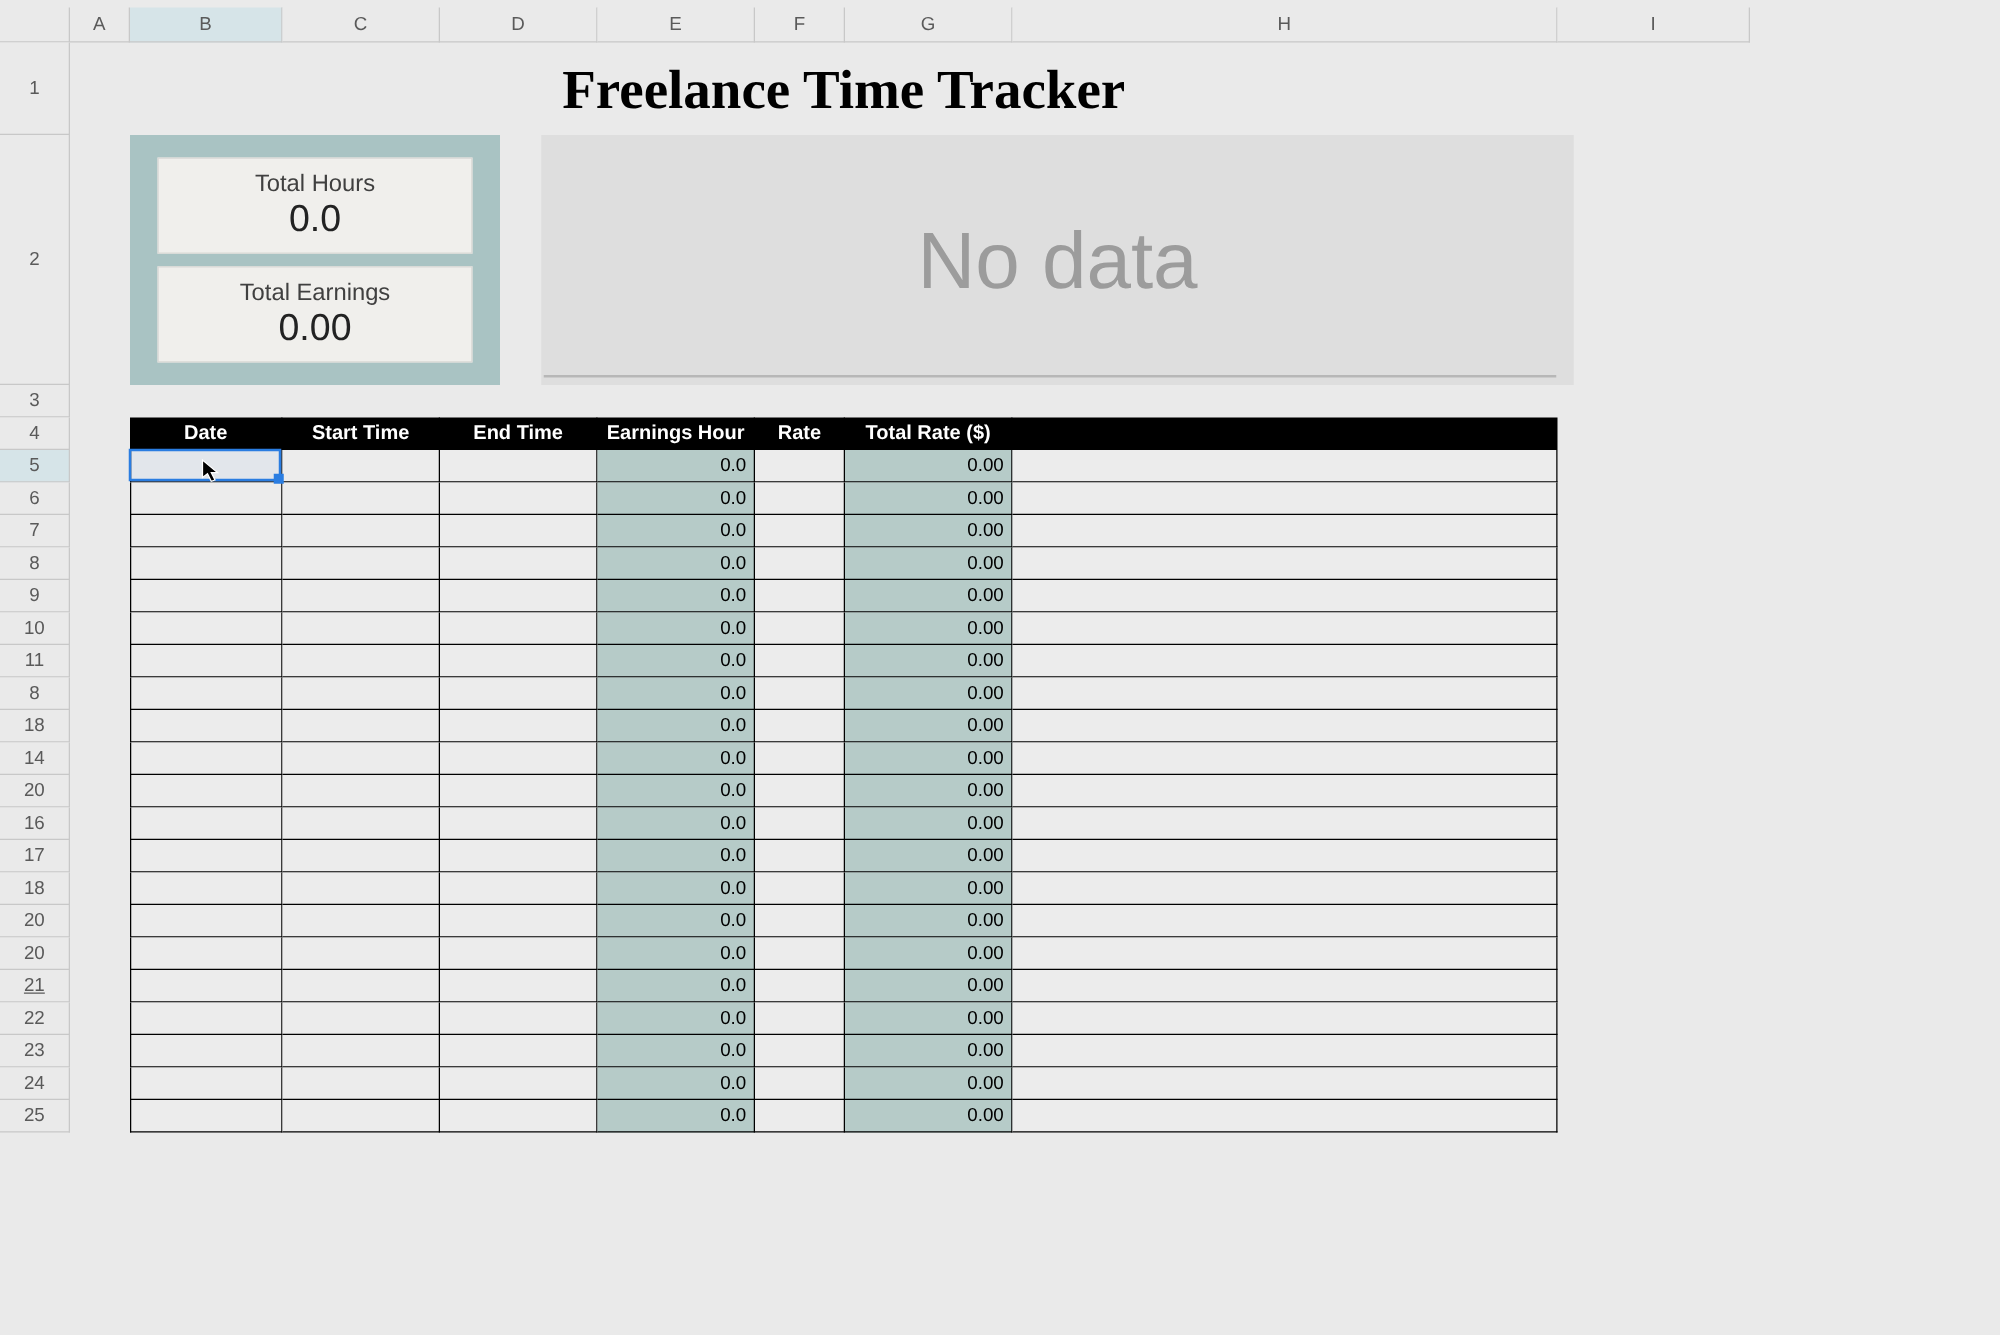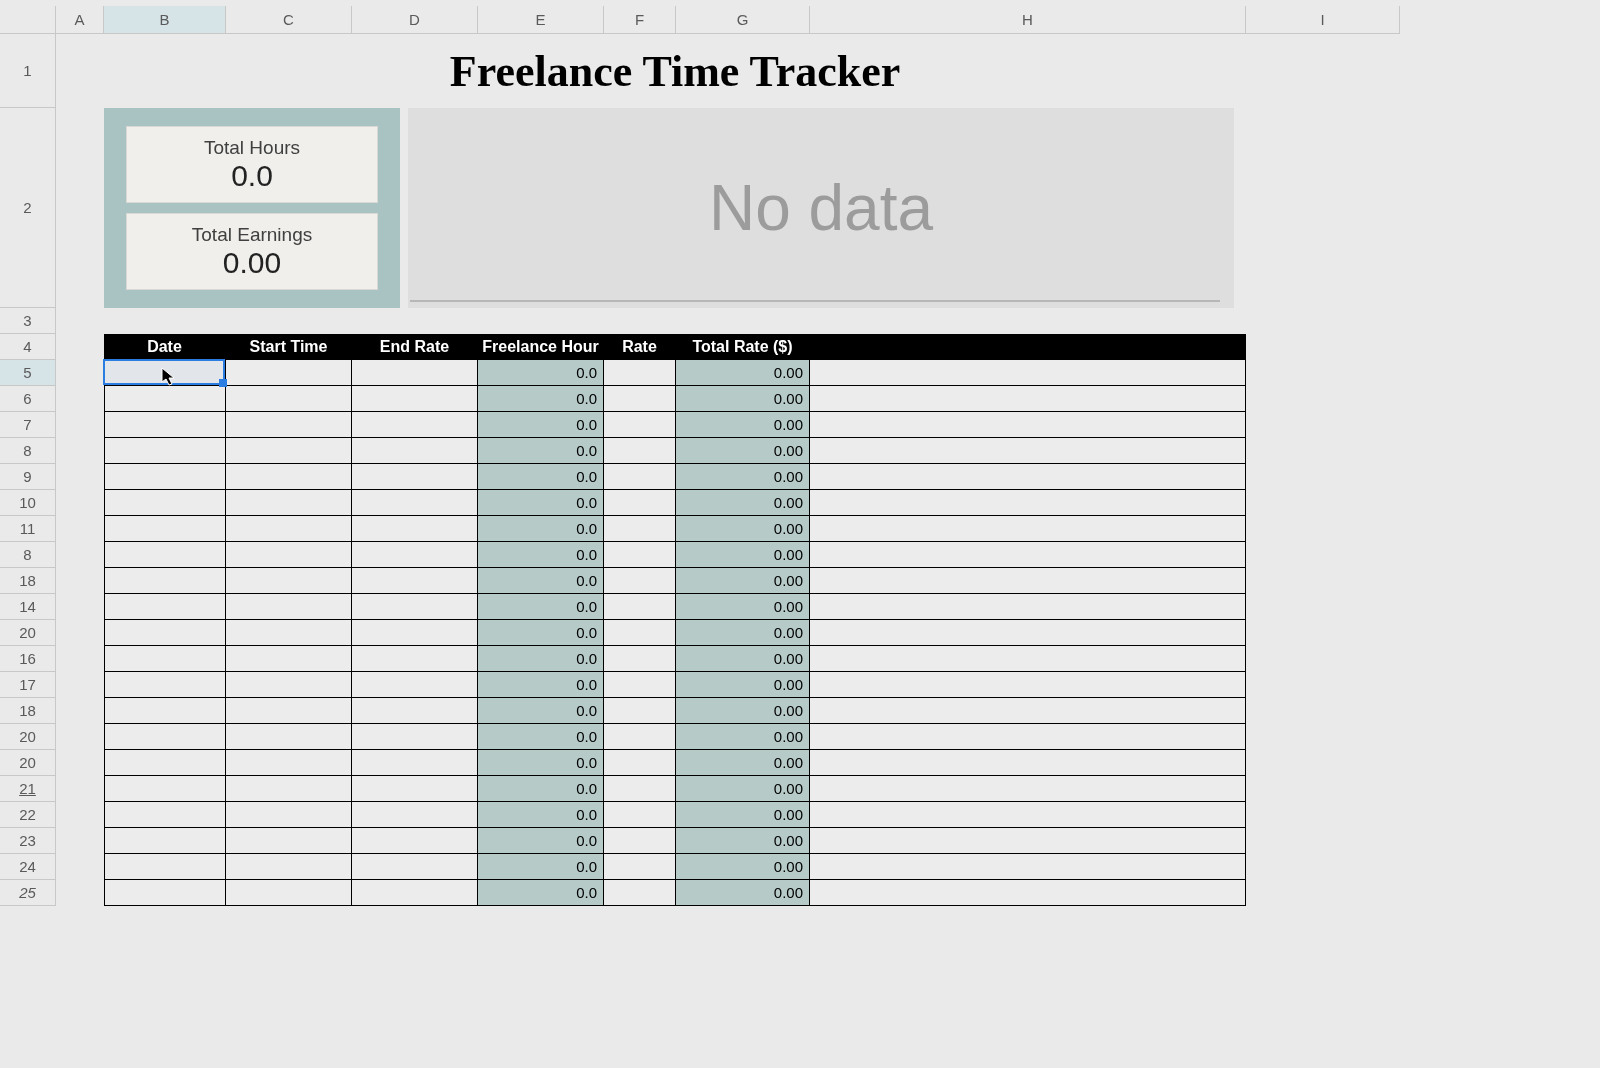--- a/index.html
+++ b/index.html
@@ -118,21 +118,21 @@
   .metric-label {
     font-size: 19px;
     color: #404040;
   }
   .metric-value {
     font-size: 30px;
     color: #222;
   }
   .chart-area {
     position: absolute;
-    left: 304px;
+    left: 329px;
     top: 0;
     width: 826px;
     height: 200px;
     background: #dedede;
     display: flex;
     align-items: center;
     justify-content: center;
   }
   .chart-area .nodata {
     font-size: 64px;
@@ -252,21 +252,21 @@
       <div class="row-h" style="height: 26px;">20</div>
       <div class="row-h" style="height: 26px; text-align: center;">16</div>
       <div class="row-h" style="height: 26px;">17</div>
       <div class="row-h" style="height: 26px;">18</div>
       <div class="row-h" style="height: 26px;">20</div>
       <div class="row-h" style="height: 26px;">20</div>
       <div class="row-h" style="height: 26px; text-decoration: underline;">21</div>
       <div class="row-h" style="height: 26px;">22</div>
       <div class="row-h" style="height: 26px;">23</div>
       <div class="row-h" style="height: 26px;">24</div>
-      <div class="row-h" style="height: 26px; font-style: italic;">25</div>
+      <div class="row-h" style="height: 26px;">25</div>
     </div>
 
   <div class="grid">
 
     <div class="title-cell">Freelance Time Tracker</div>
 
     <div class="summary-row">
       <div class="summary-left">
         <div class="metric-box">
           <div class="metric-label">Total Hours</div>
@@ -279,22 +279,22 @@
       </div>
       <div class="chart-area">
         <div class="nodata">No data</div>
         <div class="underline"></div>
       </div>
     </div>
 
     <div class="table-header">
       <div class="th" style="width:122px">Date</div>
       <div class="th" style="width:126px">Start Time</div>
-      <div class="th" style="width:126px">End Rate</div>
-      <div class="th" style="width:126px">Freelance Hour</div>
+      <div class="th" style="width:126px">End Time</div>
+      <div class="th" style="width:126px">Earnings Hour</div>
       <div class="th" style="width:72px">Rate</div>
       <div class="th" style="width:134px">Total Rate ($)</div>
     </div>
 
     <div class="data-rows" id="data-rows">
         <div class="data-row">
           <div class="cell first" style="width: 122px;"></div>
           <div class="cell" style="width: 126px;"></div>
           <div class="cell" style="width: 126px;"></div>
           <div class="cell calc" style="width: 126px;">0.0</div>

